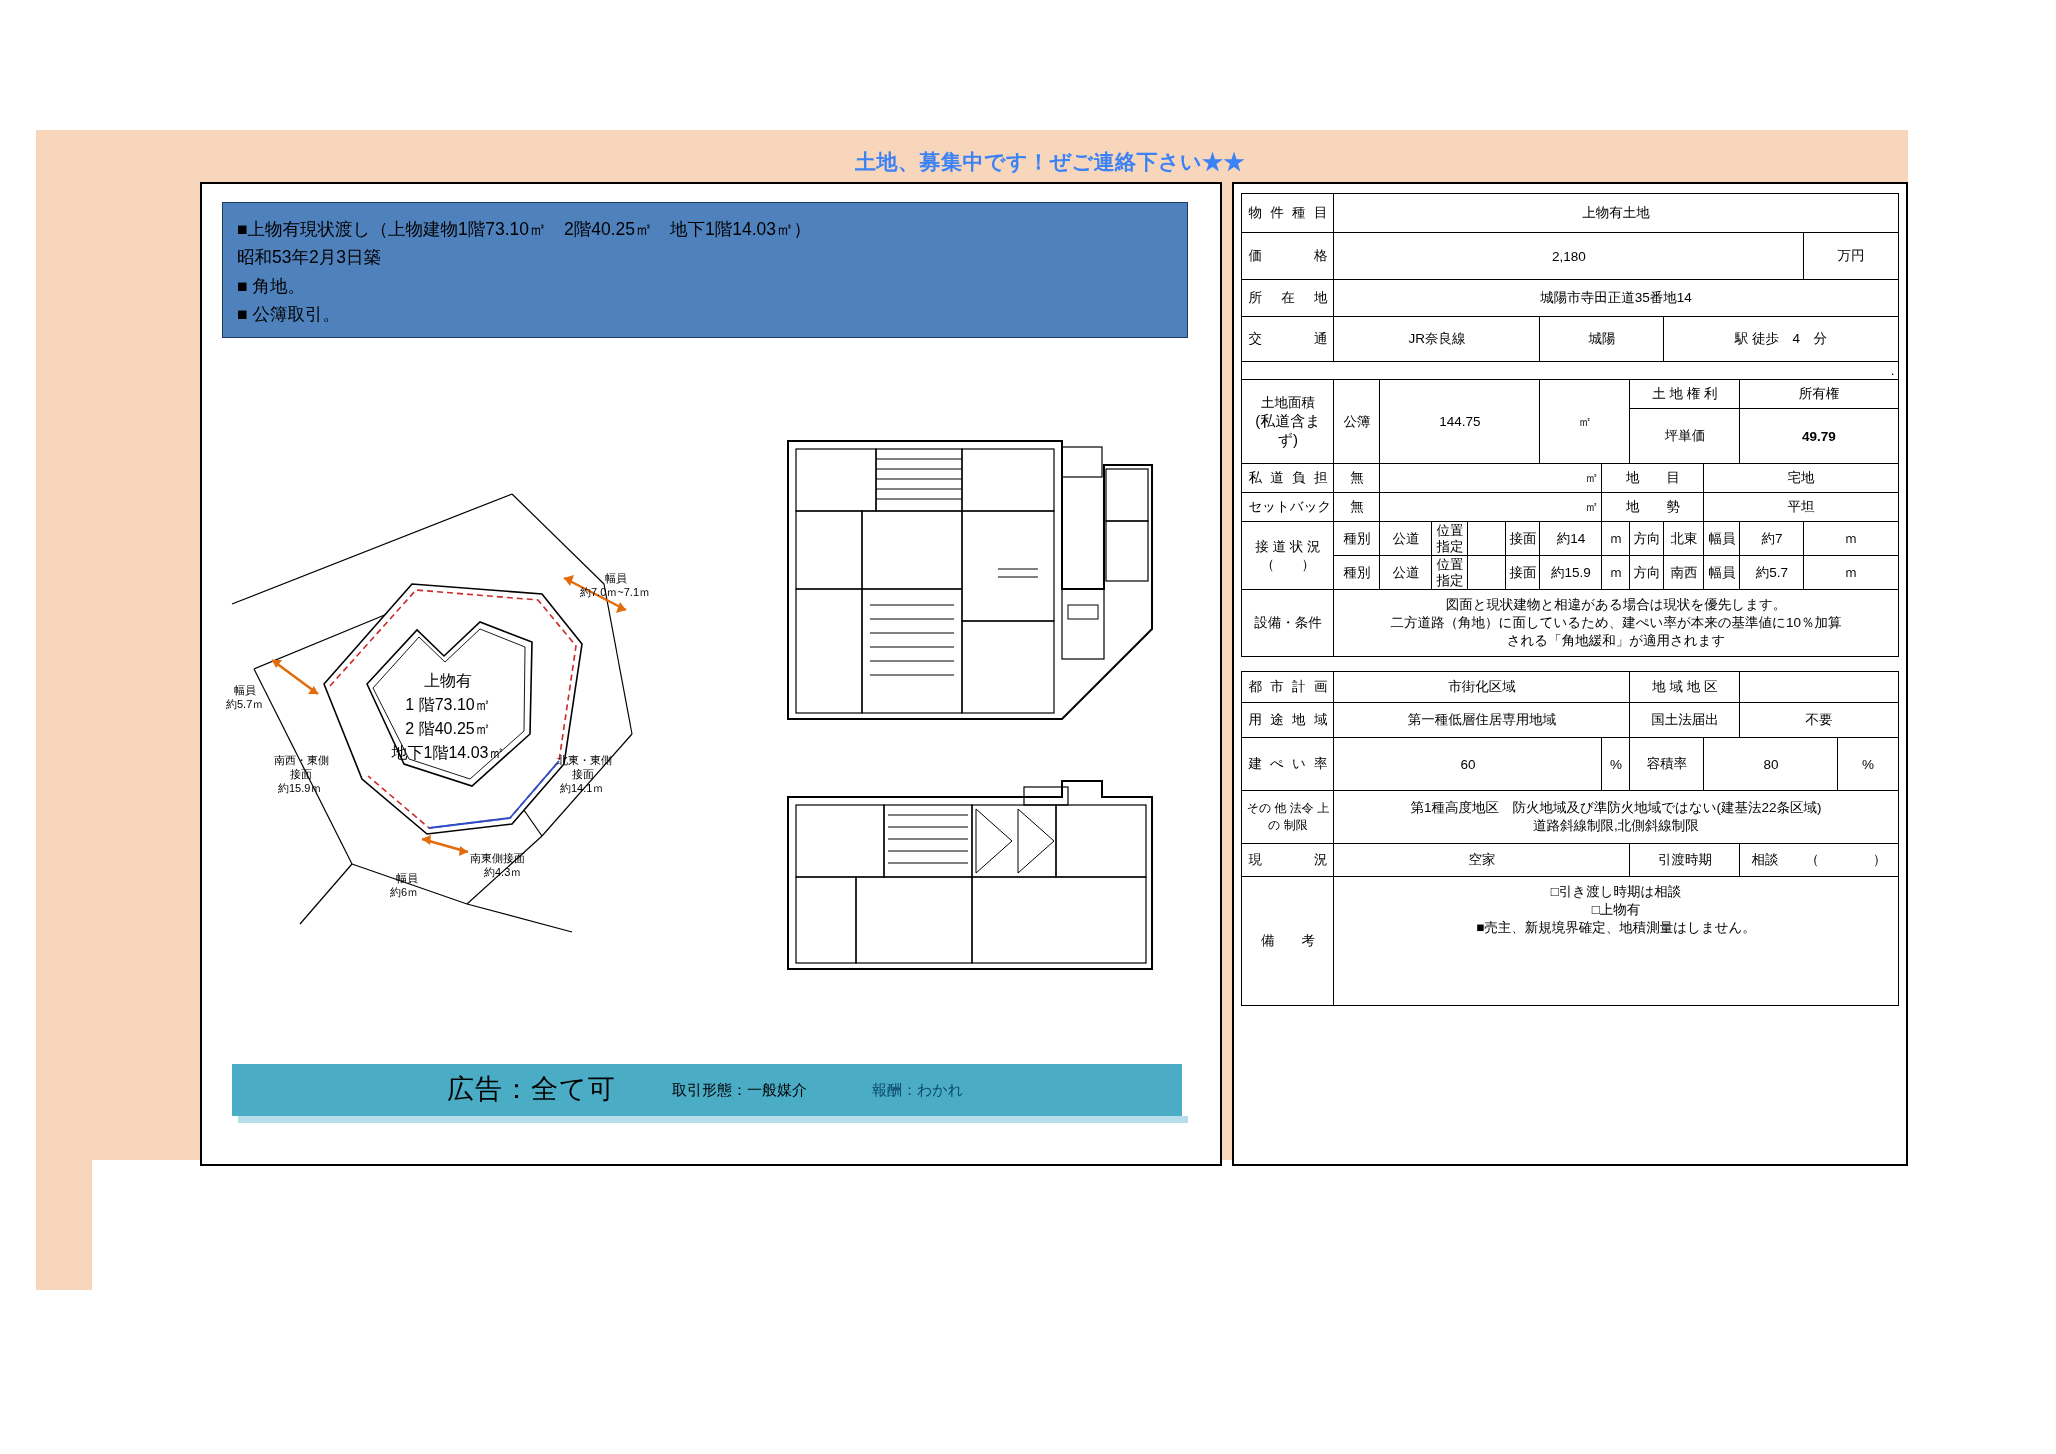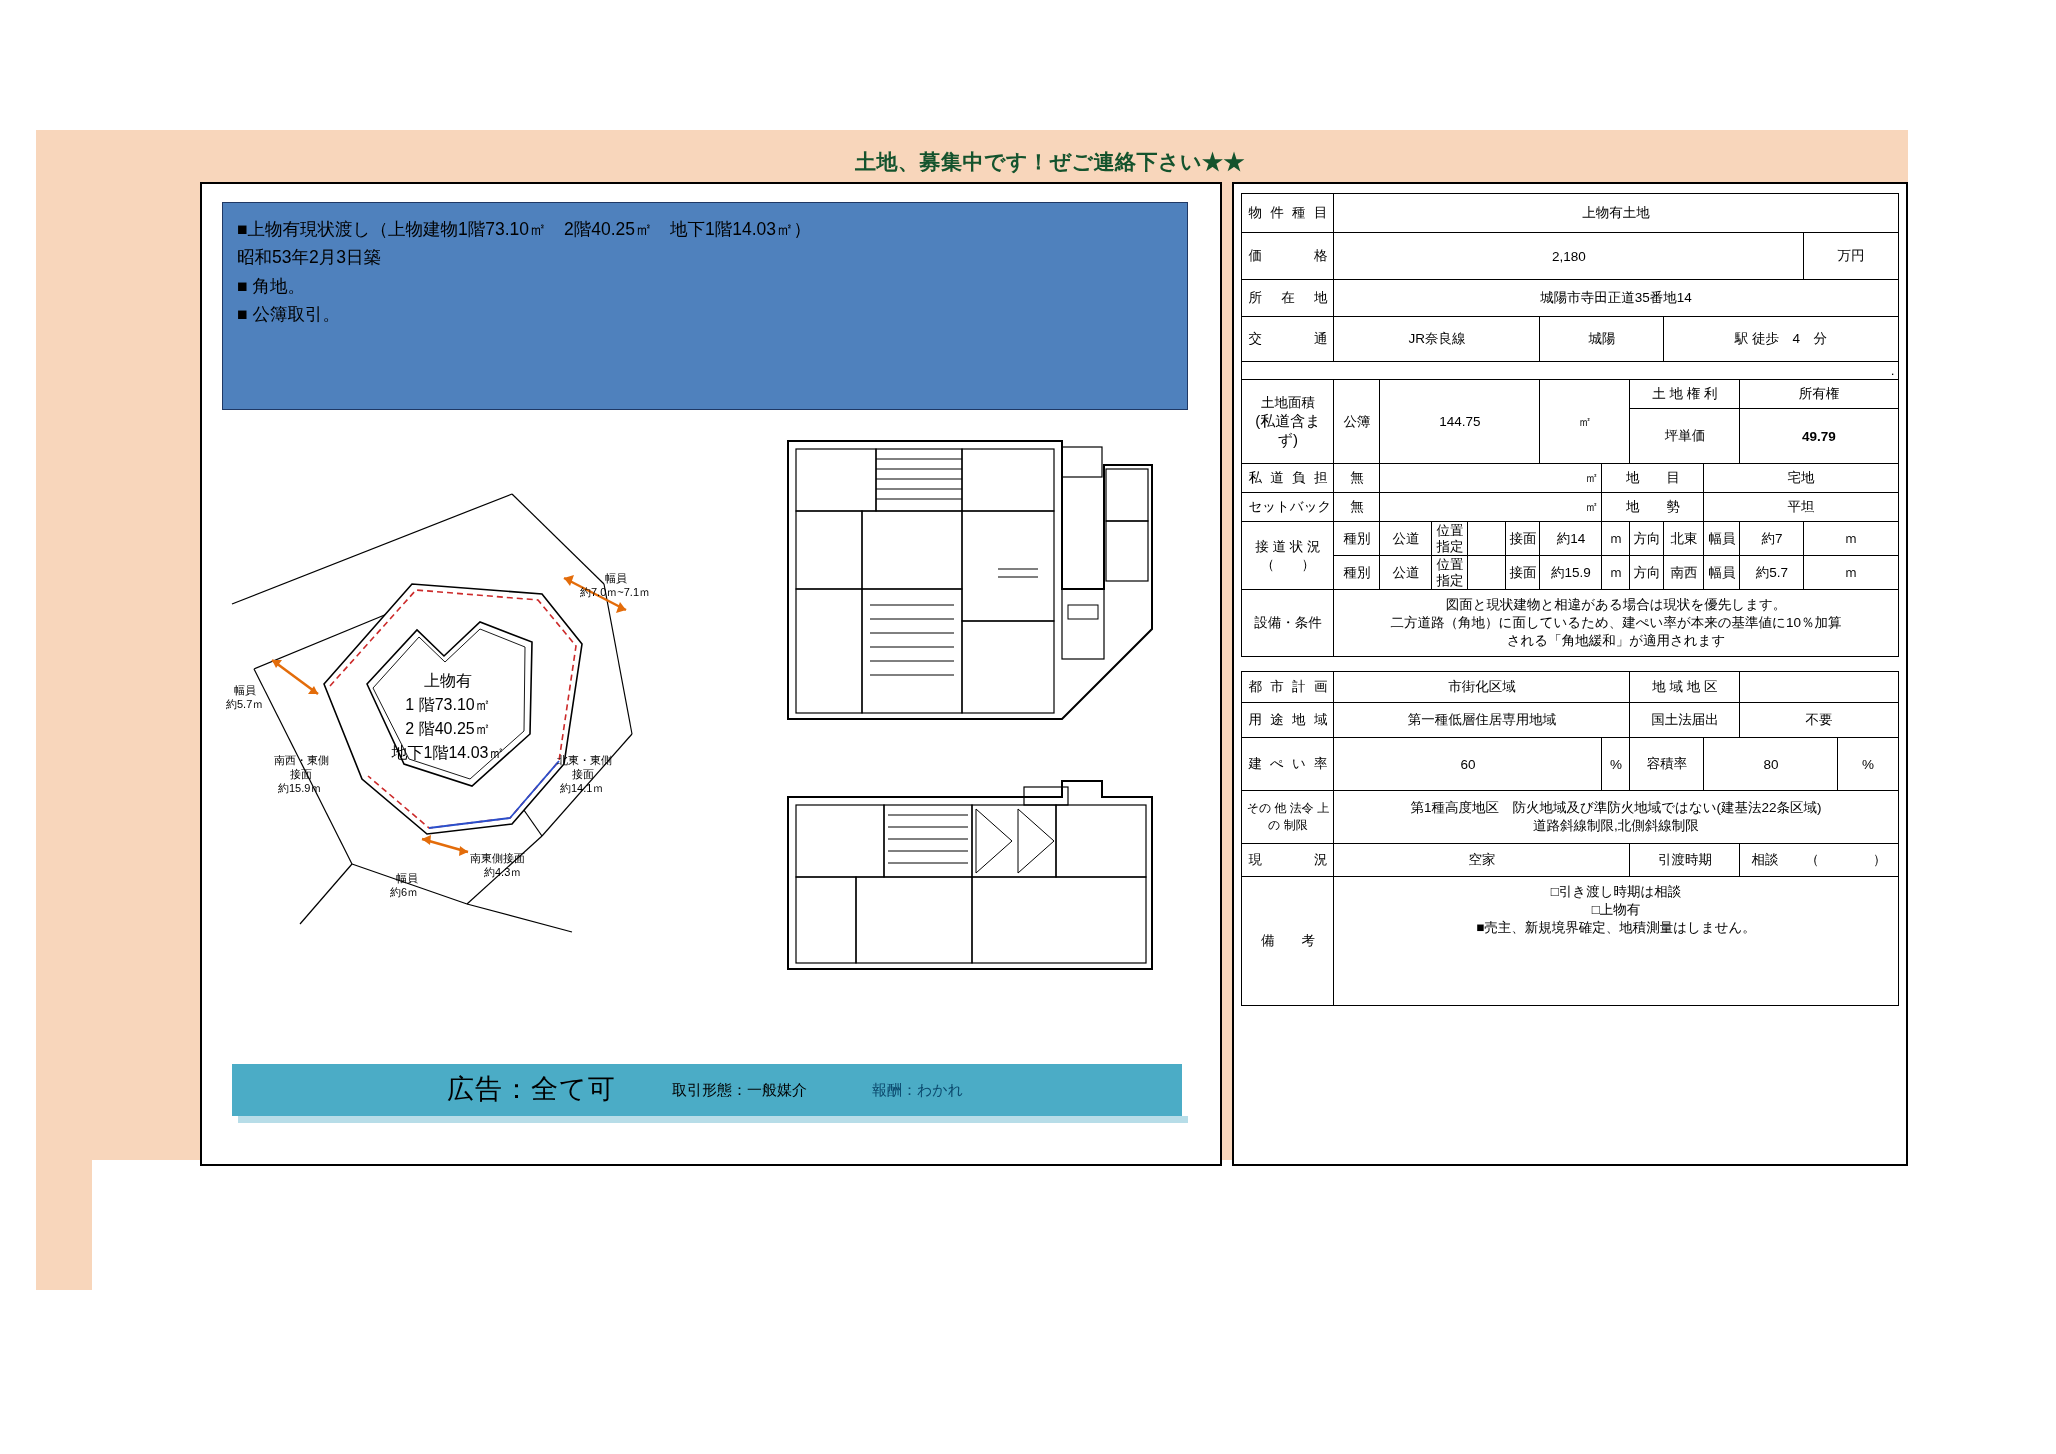--- a/index.html
+++ b/index.html
@@ -45,41 +45,41 @@
     background: #ffffff;
   }
   .headline {
     position: absolute;
     left: 700px;
     top: 148px;
     width: 700px;
     text-align: center;
     font-size: 21px;
     font-weight: bold;
-    color: #14532d;
+    color: #3b82f6;
     letter-spacing: 0.5px;
   }
 
   
   .left-panel {
     position: absolute;
     left: 200px;
     top: 182px;
     width: 1022px;
     height: 984px;
     background: #ffffff;
     border: 2px solid #000;
     box-sizing: border-box;
   }
   .blue-box {
     position: absolute;
     left: 20px;
     top: 18px;
     width: 966px;
-    height: 208px;
+    height: 136px;
     background: #4f81bd;
     border: 1px solid #1f3864;
     box-sizing: border-box;
     padding: 12px 14px;
     color: #000;
     font-size: 17.5px;
     line-height: 1.62;
   }
   .blue-box div { white-space: nowrap; }
 

